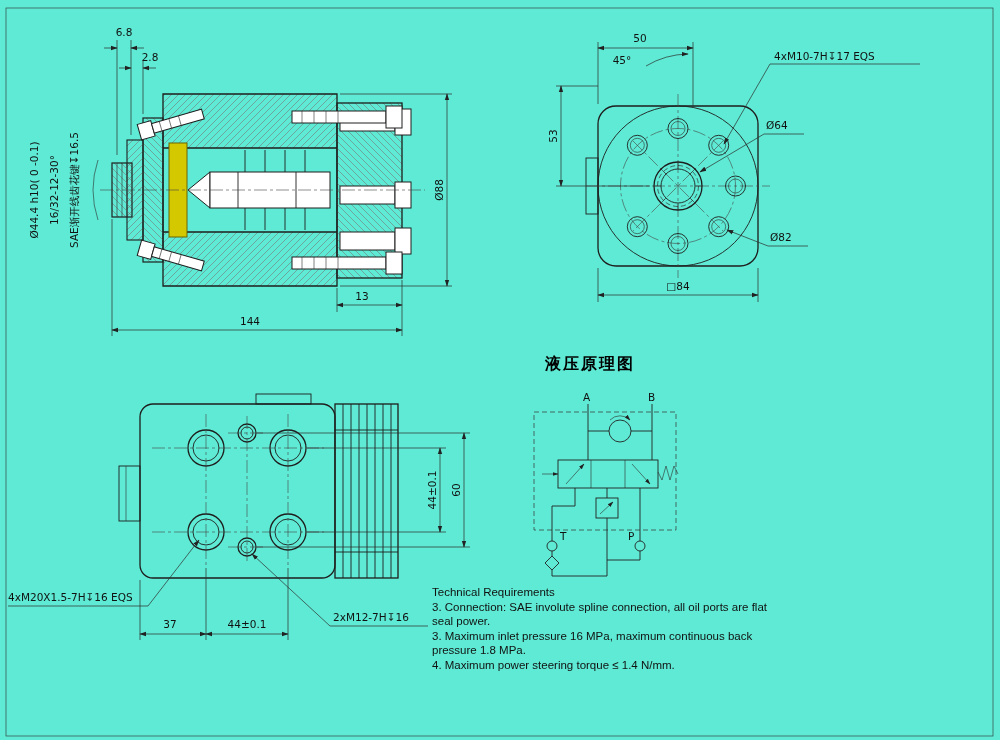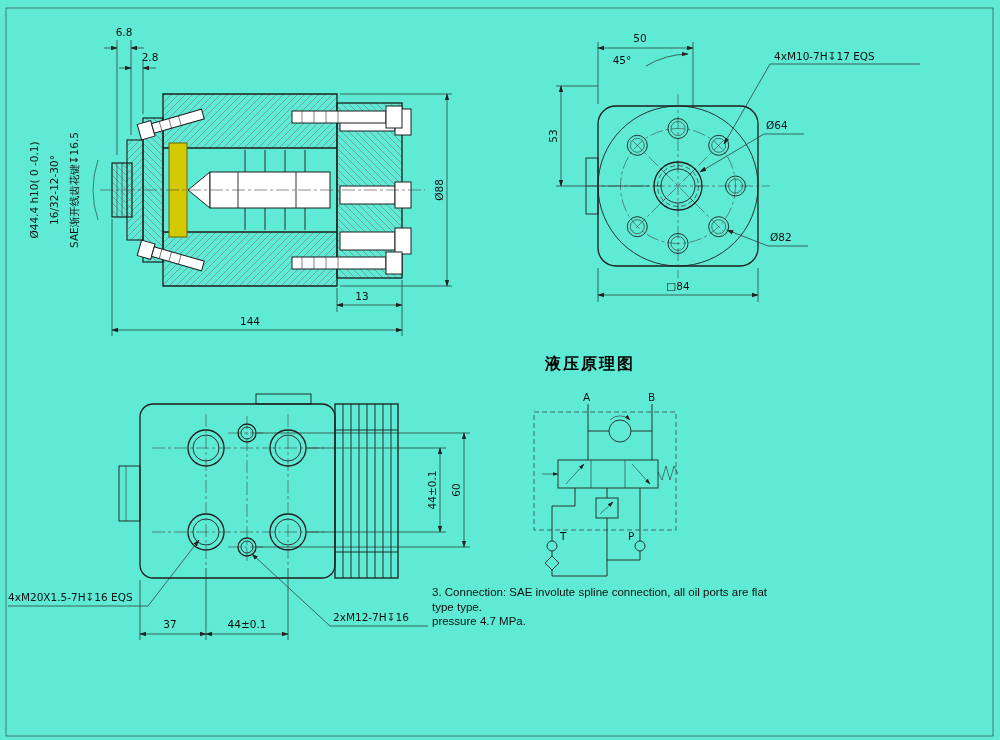--- a/index.html
+++ b/index.html
@@ -318,17 +318,20 @@
 
     <line x1="640" y1="488" x2="640" y2="541" class="sch"></line>
     <circle cx="640" cy="546" r="5" class="sch"></circle>
     <text x="628" y="540" class="dtxt">P</text>
     <line x1="640" y1="551" x2="640" y2="560" class="sch"></line>
     <line x1="607" y1="560" x2="640" y2="560" class="sch"></line>
   </g>
 </svg>
 
 <div class="tech">
+  <div>Technical Requirements</div>
   <div>3. Connection: SAE involute spline connection, all oil ports are flat</div>
-  <div>type type.</div>
-  <div>pressure 4.7 MPa.</div>
+  <div>seal power.</div>
+  <div>3. Maximum inlet pressure 16 MPa, maximum continuous back</div>
+  <div>pressure 1.8 MPa.</div>
+  <div>4. Maximum power steering torque ≤ 1.4 N/mm.</div>
 </div>
 </div>
 
 </body></html>

